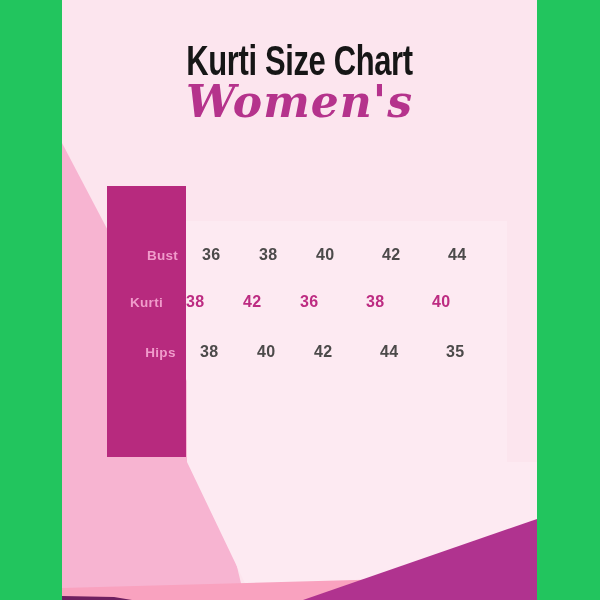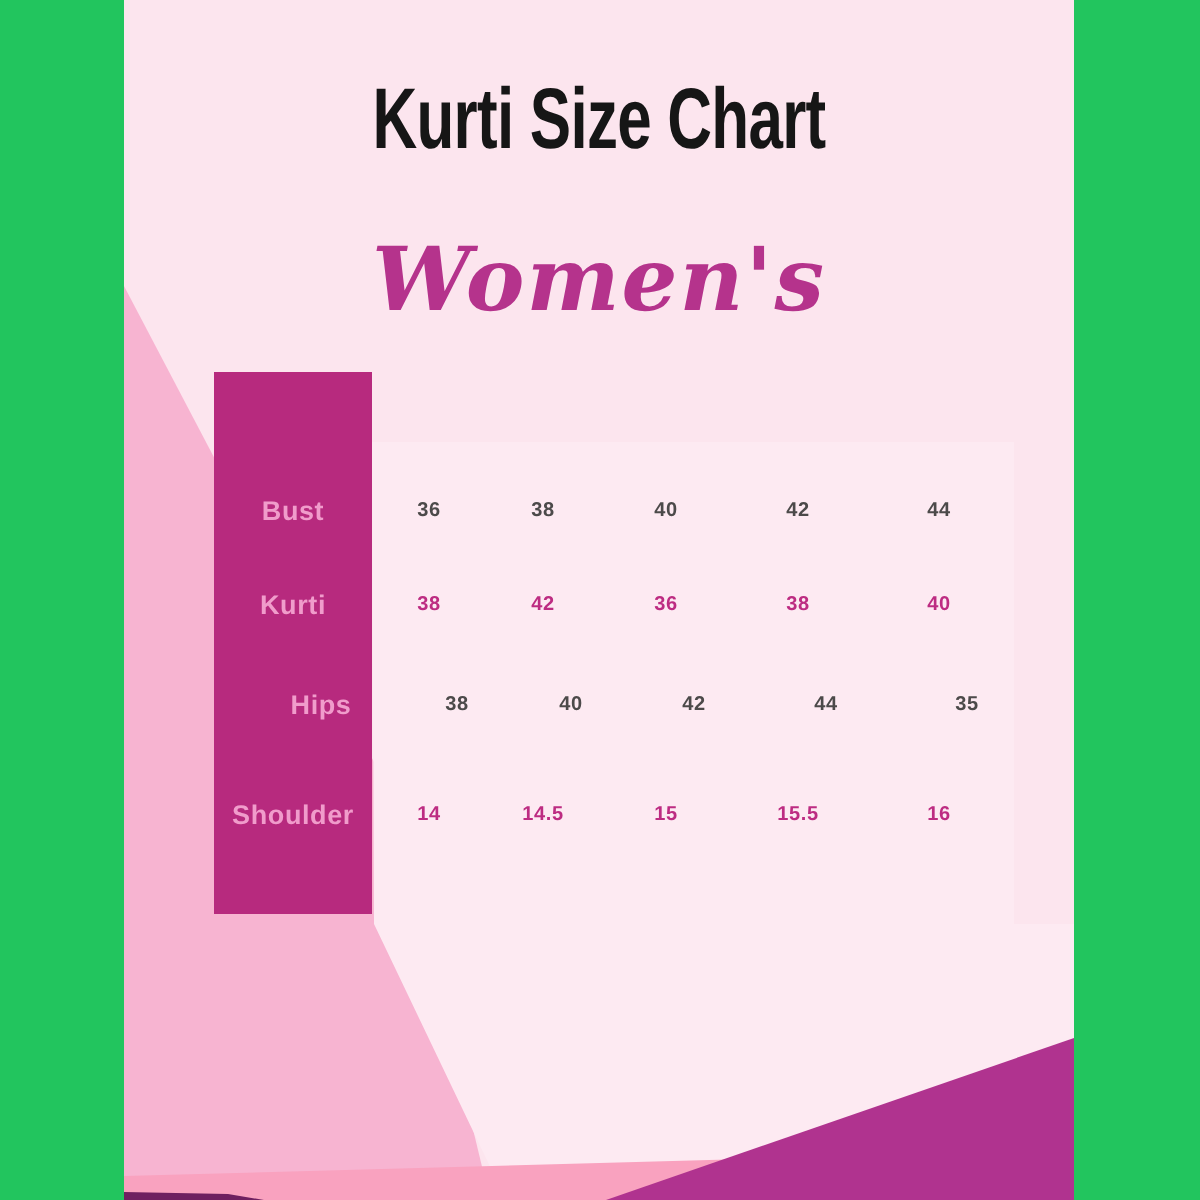--- a/index.html
+++ b/index.html
@@ -19,46 +19,46 @@
   .triangle{background:#b0338f;clip-path:polygon(241px 600px,475px 519px,475px 600px);}
 
   .title{
     position:absolute;top:36px;left:0;width:100%;text-align:center;
     font-size:43px;font-weight:700;color:#161616;letter-spacing:-0.5px;
     transform:scale(0.72,1);transform-origin:center top;white-space:nowrap;
   }
   .subtitle{
     position:absolute;top:76px;left:0;width:100%;text-align:center;
     font-family:"DejaVu Serif",serif;font-style:italic;font-weight:600;
-    font-size:44px;color:#b5338c;letter-spacing:1px;margin-top:39px;
+    font-size:44px;color:#b5338c;letter-spacing:1px;
   }
   .note{
     position:absolute;left:45px;top:154px;font-size:12.5px;color:#565656;
     letter-spacing:0.2px;
   }
 
   .size-col{position:absolute;left:45px;top:186px;width:79px;height:271px;background:#b72a7e;}
   .t-grid{
     position:absolute;left:45px;width:400px;display:grid;
     grid-template-columns:79px 57px 57px 66px 66px 75px;align-items:center;
   }
   .t-head{top:186px;height:35px;background:#b72a7e;}
   .t-head .cell{
     text-align:center;color:#ffeaf5;font-weight:700;font-size:13px;letter-spacing:0.6px;
   }
   .t-head .cell-size{font-size:14px;}
   .t-row{height:54px;}
-  .row-bust{top:228px;}
+  .row-bust{top:228px;padding-left:16px;}
   .row-waist{top:275px;}
   .row-hips{top:325px;margin-left:14px;}
   .row-shoulder{top:380px;}
   .cell-label{
     text-align:center;color:#f09ccb;font-weight:700;font-size:13.5px;letter-spacing:0.3px;
   }
-  .cell-val{text-align:center;font-weight:700;font-size:10px;letter-spacing:0.3px;}
+  .cell-val{font-weight:700;font-size:16px;letter-spacing:0.3px;}
   .tone-dark .cell-val{color:#4c4a4a;}
   .tone-magenta .cell-val{color:#bd2c82;}
 </style>
 </head>
 <body>
 
 <div id="stage">
   <div id="card">
 
     <div class="shape band"></div>
@@ -93,23 +93,15 @@
 
     <div class="t-grid t-row row-hips tone-dark">
       <div class="cell-label">Hips</div>
       <div class="cell-val">38</div>
       <div class="cell-val">40</div>
       <div class="cell-val">42</div>
       <div class="cell-val">44</div>
       <div class="cell-val">35</div>
     </div>
 
-    <div class="t-grid t-row row-shoulder tone-magenta">
-      <div class="cell-label">Shoulder</div>
-      <div class="cell-val">14</div>
-      <div class="cell-val">14.5</div>
-      <div class="cell-val">15</div>
-      <div class="cell-val">15.5</div>
-      <div class="cell-val">16</div>
-    </div>
 
   </div>
 </div>
 
 </body></html>

